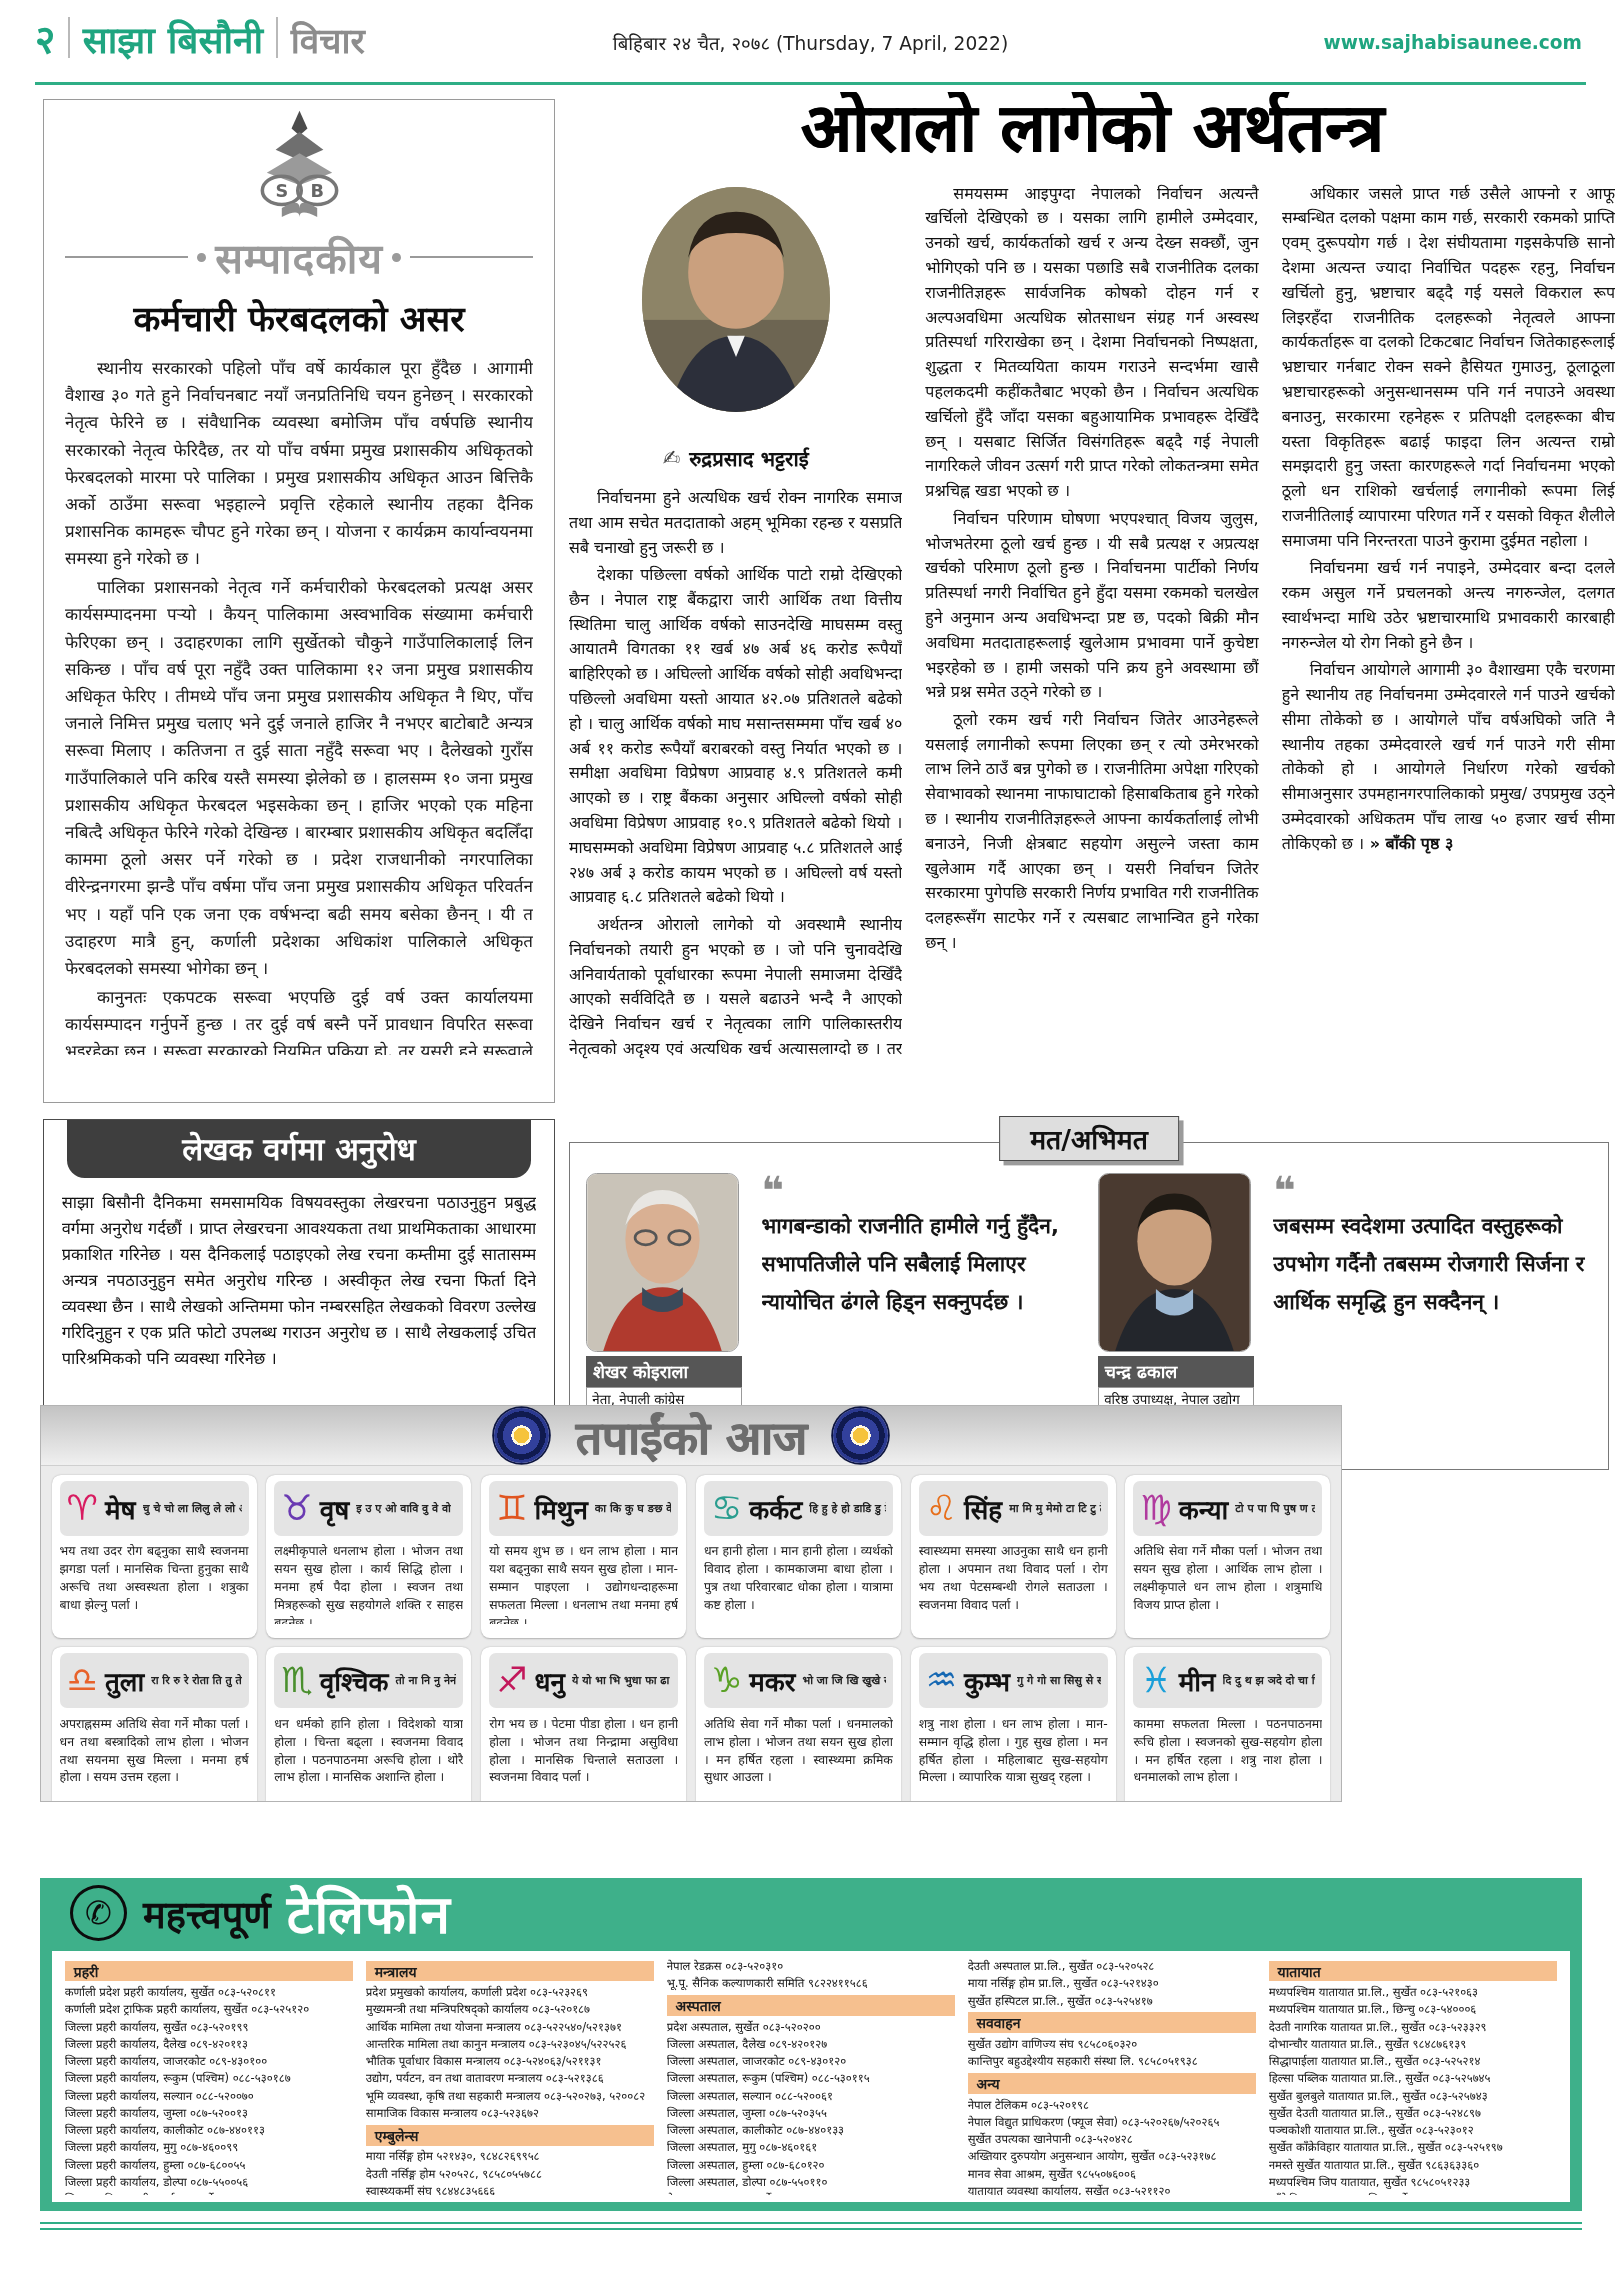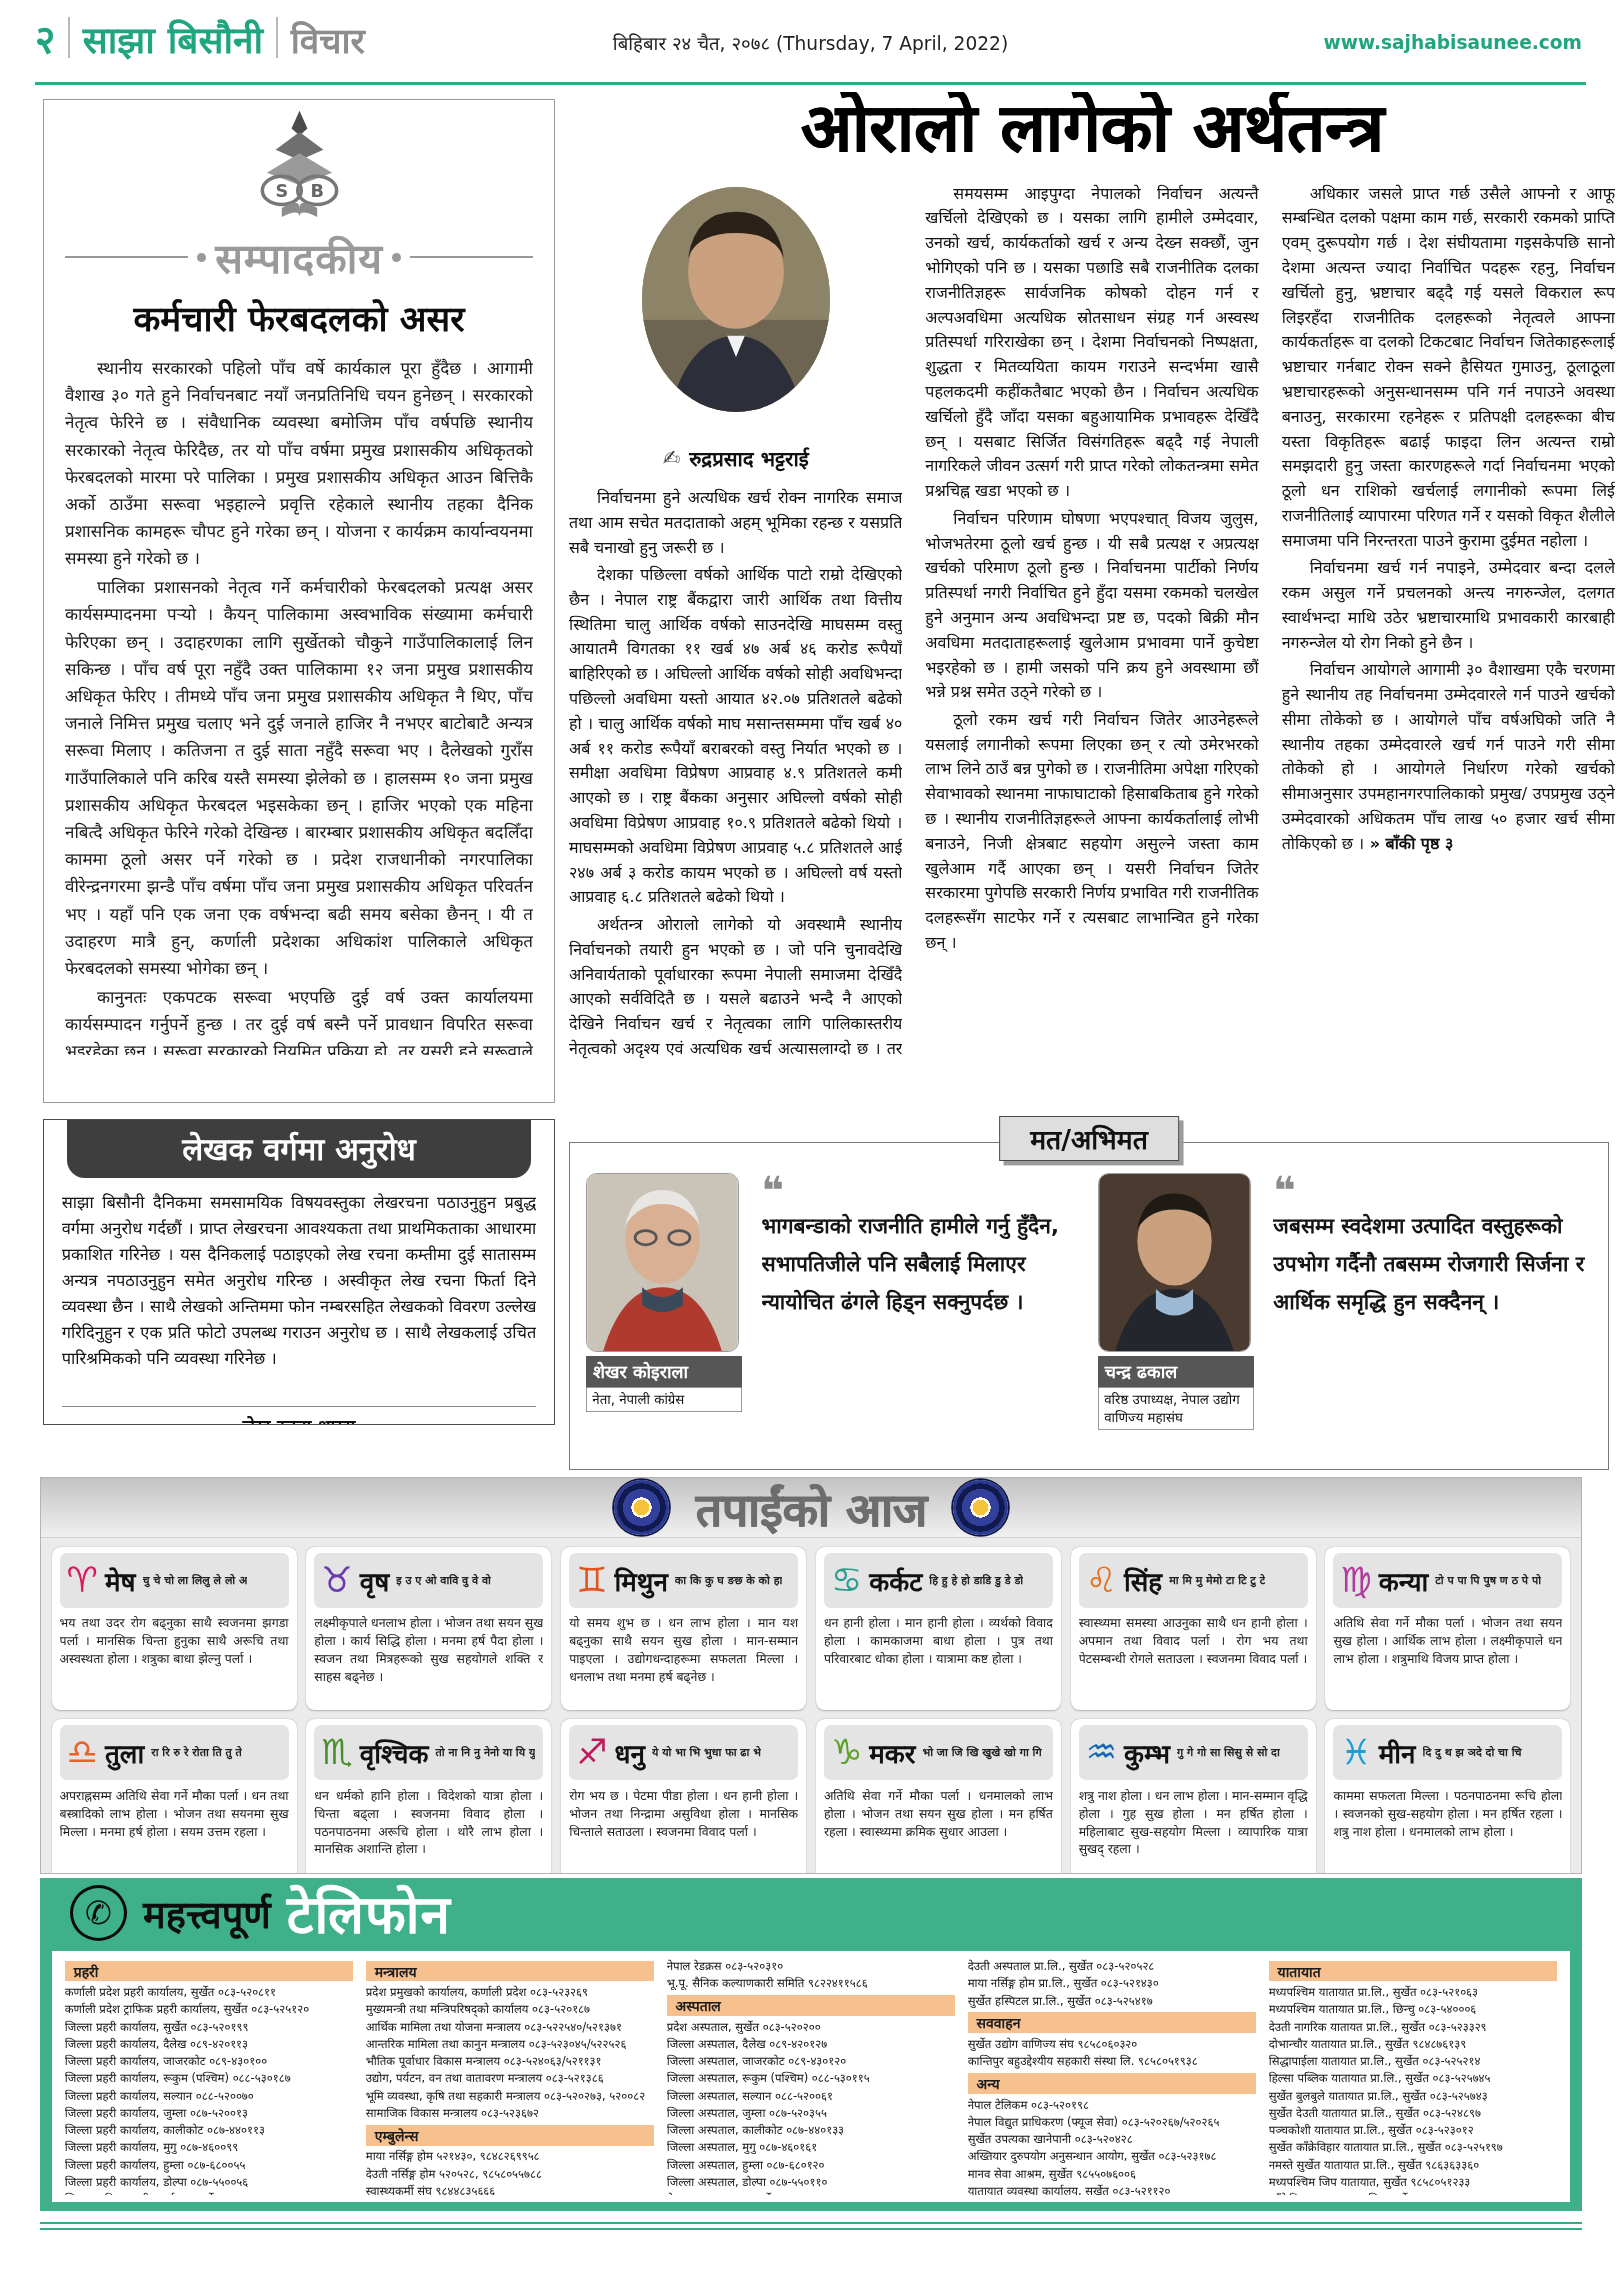--- a/index.html
+++ b/index.html
@@ -58,21 +58,21 @@
   .op-item{flex:1;display:flex;gap:19.5px;overflow:hidden;}
   .op-photo-wrap{width:156px;flex:0 0 156px;}
   .op-photo{width:151px;height:177px;border-radius:10.6px;overflow:hidden;border:0.9px solid #999;}
   .op-name{background:#565656;color:#fff;font-weight:bold;font-size:17.7px;text-align:left;
            padding:3.5px 7px;margin-top:3.5px;}
   .op-role{border:0.9px solid #999;font-size:13.3px;padding:2.7px 5.3px;background:#fff;}
   .op-quote{flex:1;overflow:hidden;}
   .qmark{font-size:39px;color:#8b8b8b;line-height:0.9;font-weight:bold;}
   .qtext{font-size:21px;font-weight:bold;line-height:1.8;color:#151515;}
   
-  .horo{position:absolute;left:40px;top:1477px;width:1542px;height:397px;background:#ebebeb;
+  .horo{position:absolute;left:40px;top:1405px;width:1302px;height:397px;background:#ebebeb;
         border:0.9px solid #b3b3b3;box-sizing:border-box;overflow:hidden;}
   .horo-head{height:59px;background:linear-gradient(#c3c3c3,#f0f0f0);display:flex;align-items:center;
              justify-content:center;gap:26.6px;border-bottom:0.9px solid #cfcfcf;}
   .horo-title{font-size:46px;font-weight:bold;color:#6d6d6d;text-shadow:0.9px 0 0 #6d6d6d;}
   .mandala{width:55px;height:55px;border-radius:50%;
      background:radial-gradient(circle,#f6c33c 0 20%,#fff8e0 20% 26%,#32409c 26% 48%,#101a4f 48% 62%,#2b3990 62% 78%,#101a4f 78% 100%);
      box-shadow:0 0 0 1.8px #0d1540;}
   .horo-rows{padding:8.9px 10.6px;display:flex;flex-direction:column;gap:8.9px;}
   .horo-row{display:flex;gap:9.8px;}
   .horo-card{flex:1;background:#fff;border-radius:8.9px;box-shadow:0 0.9px 1.8px rgba(0,0,0,.25);

